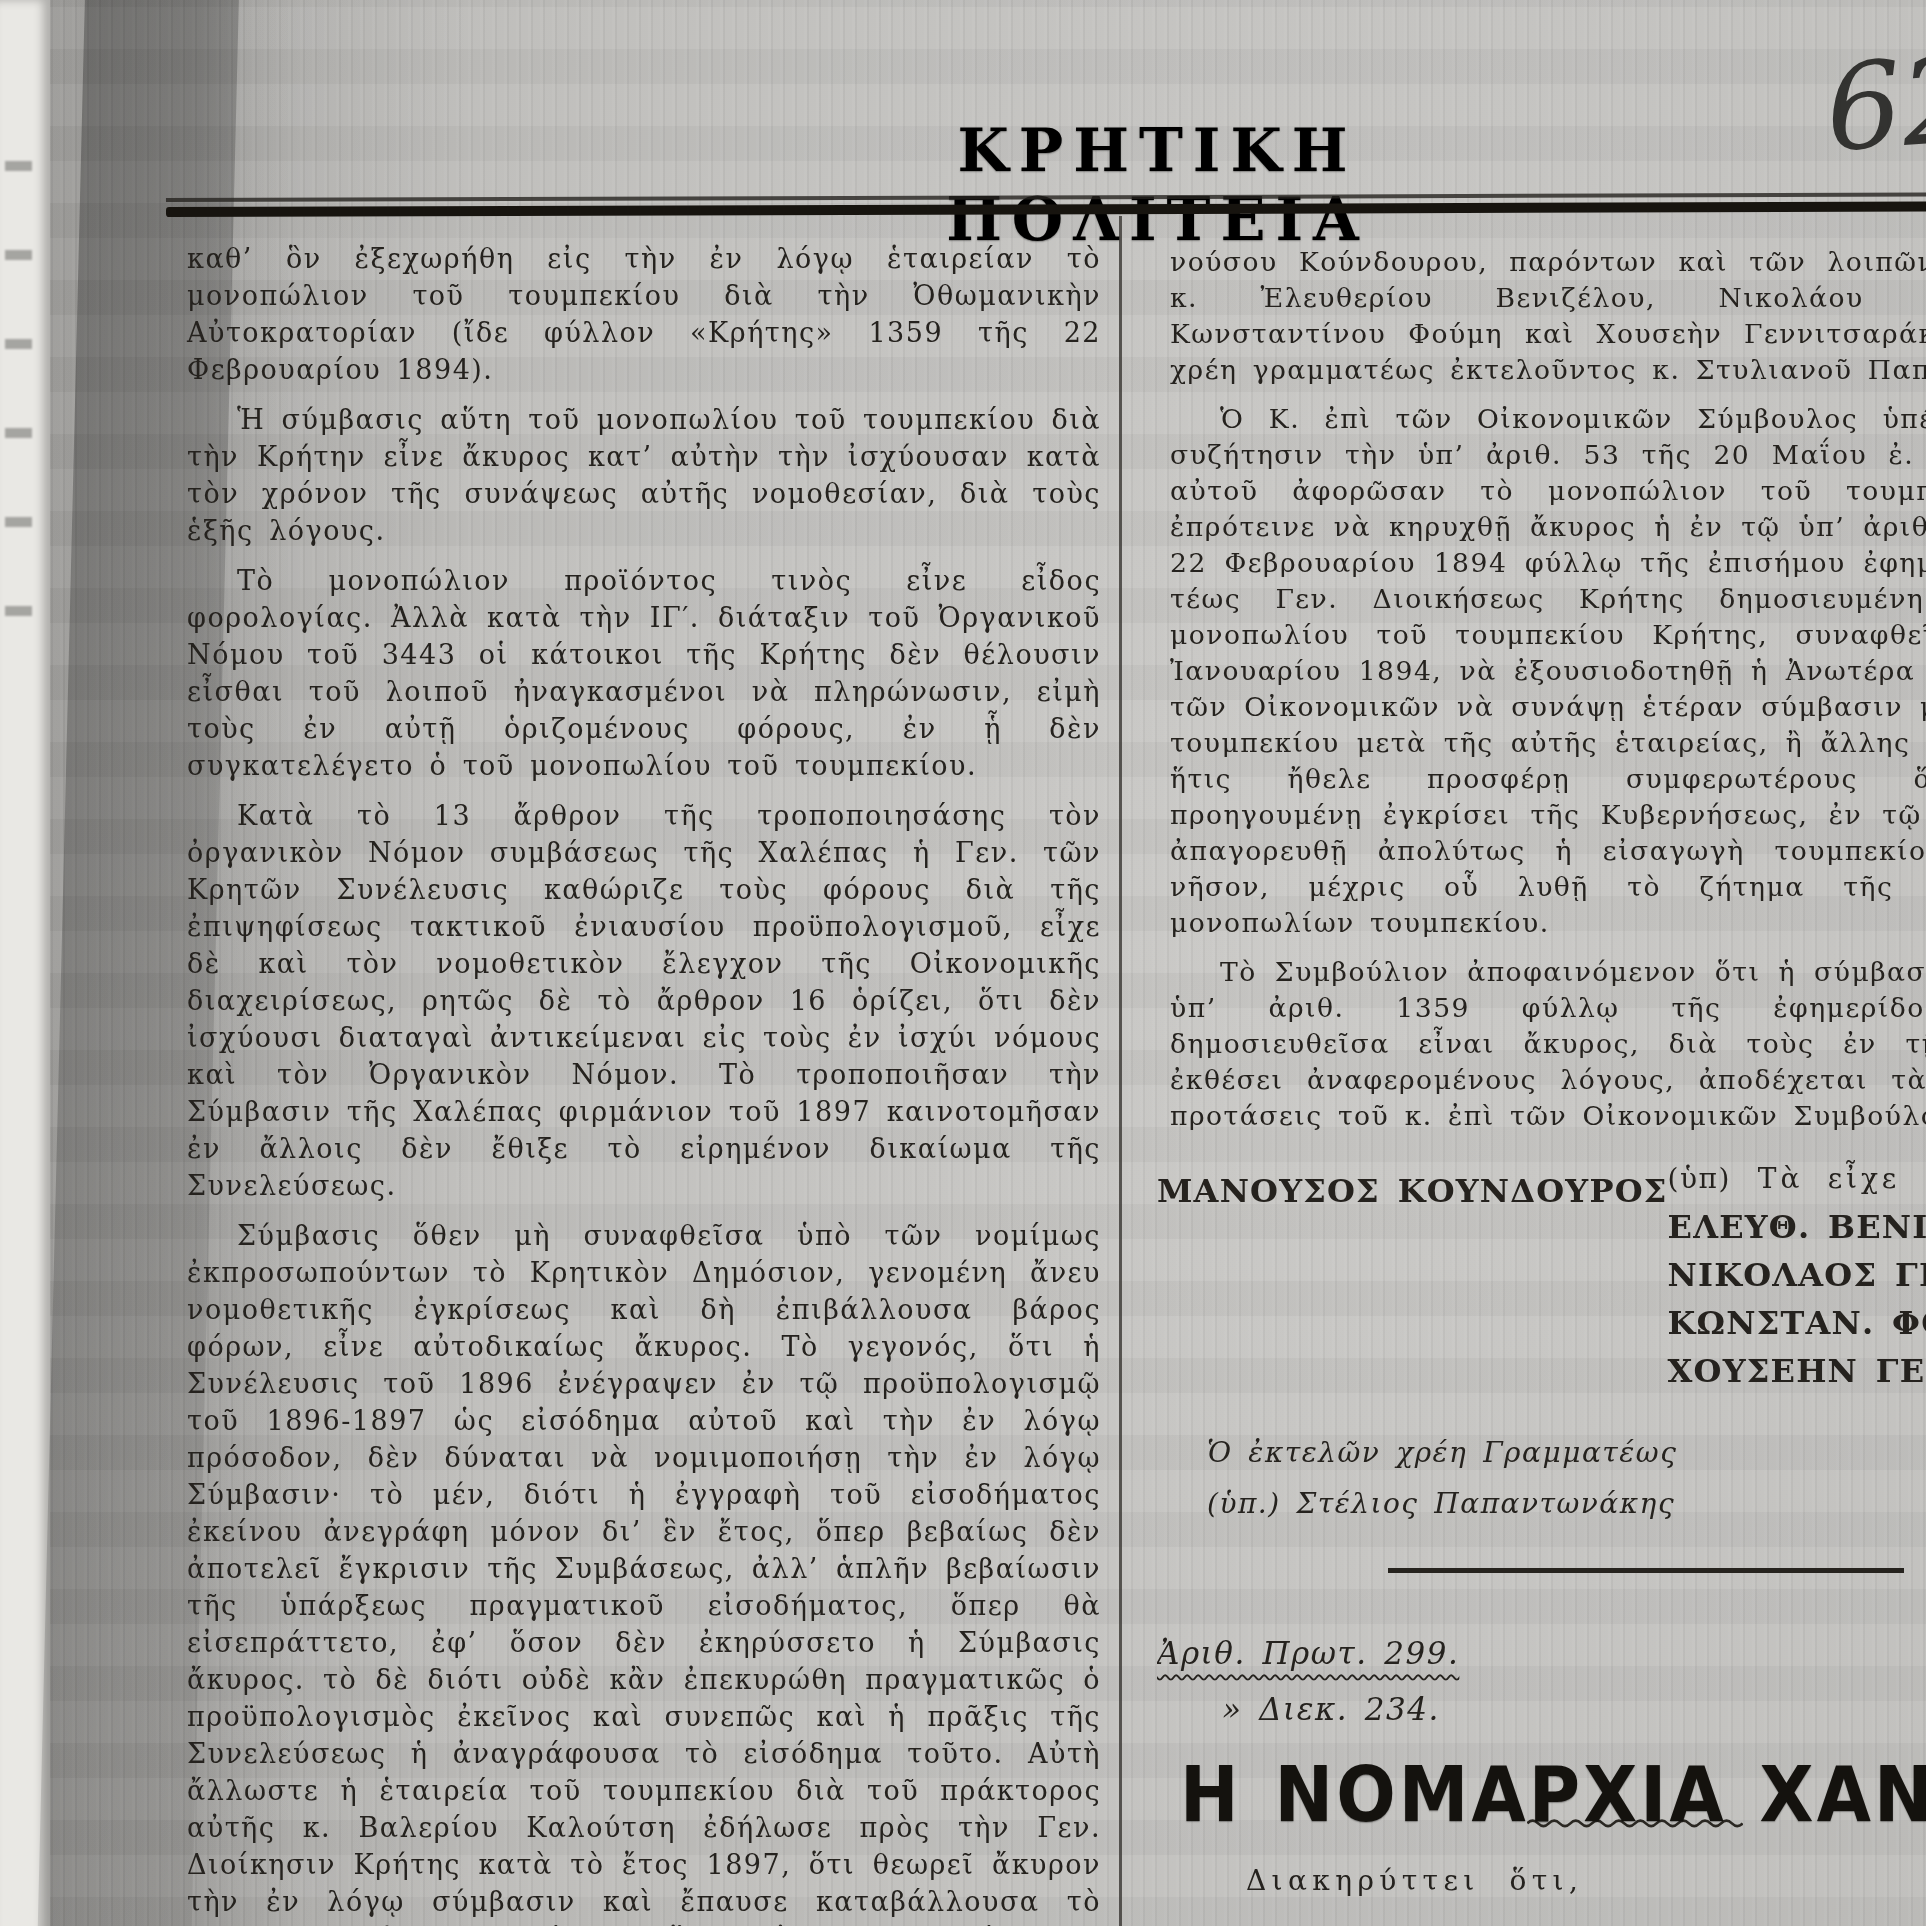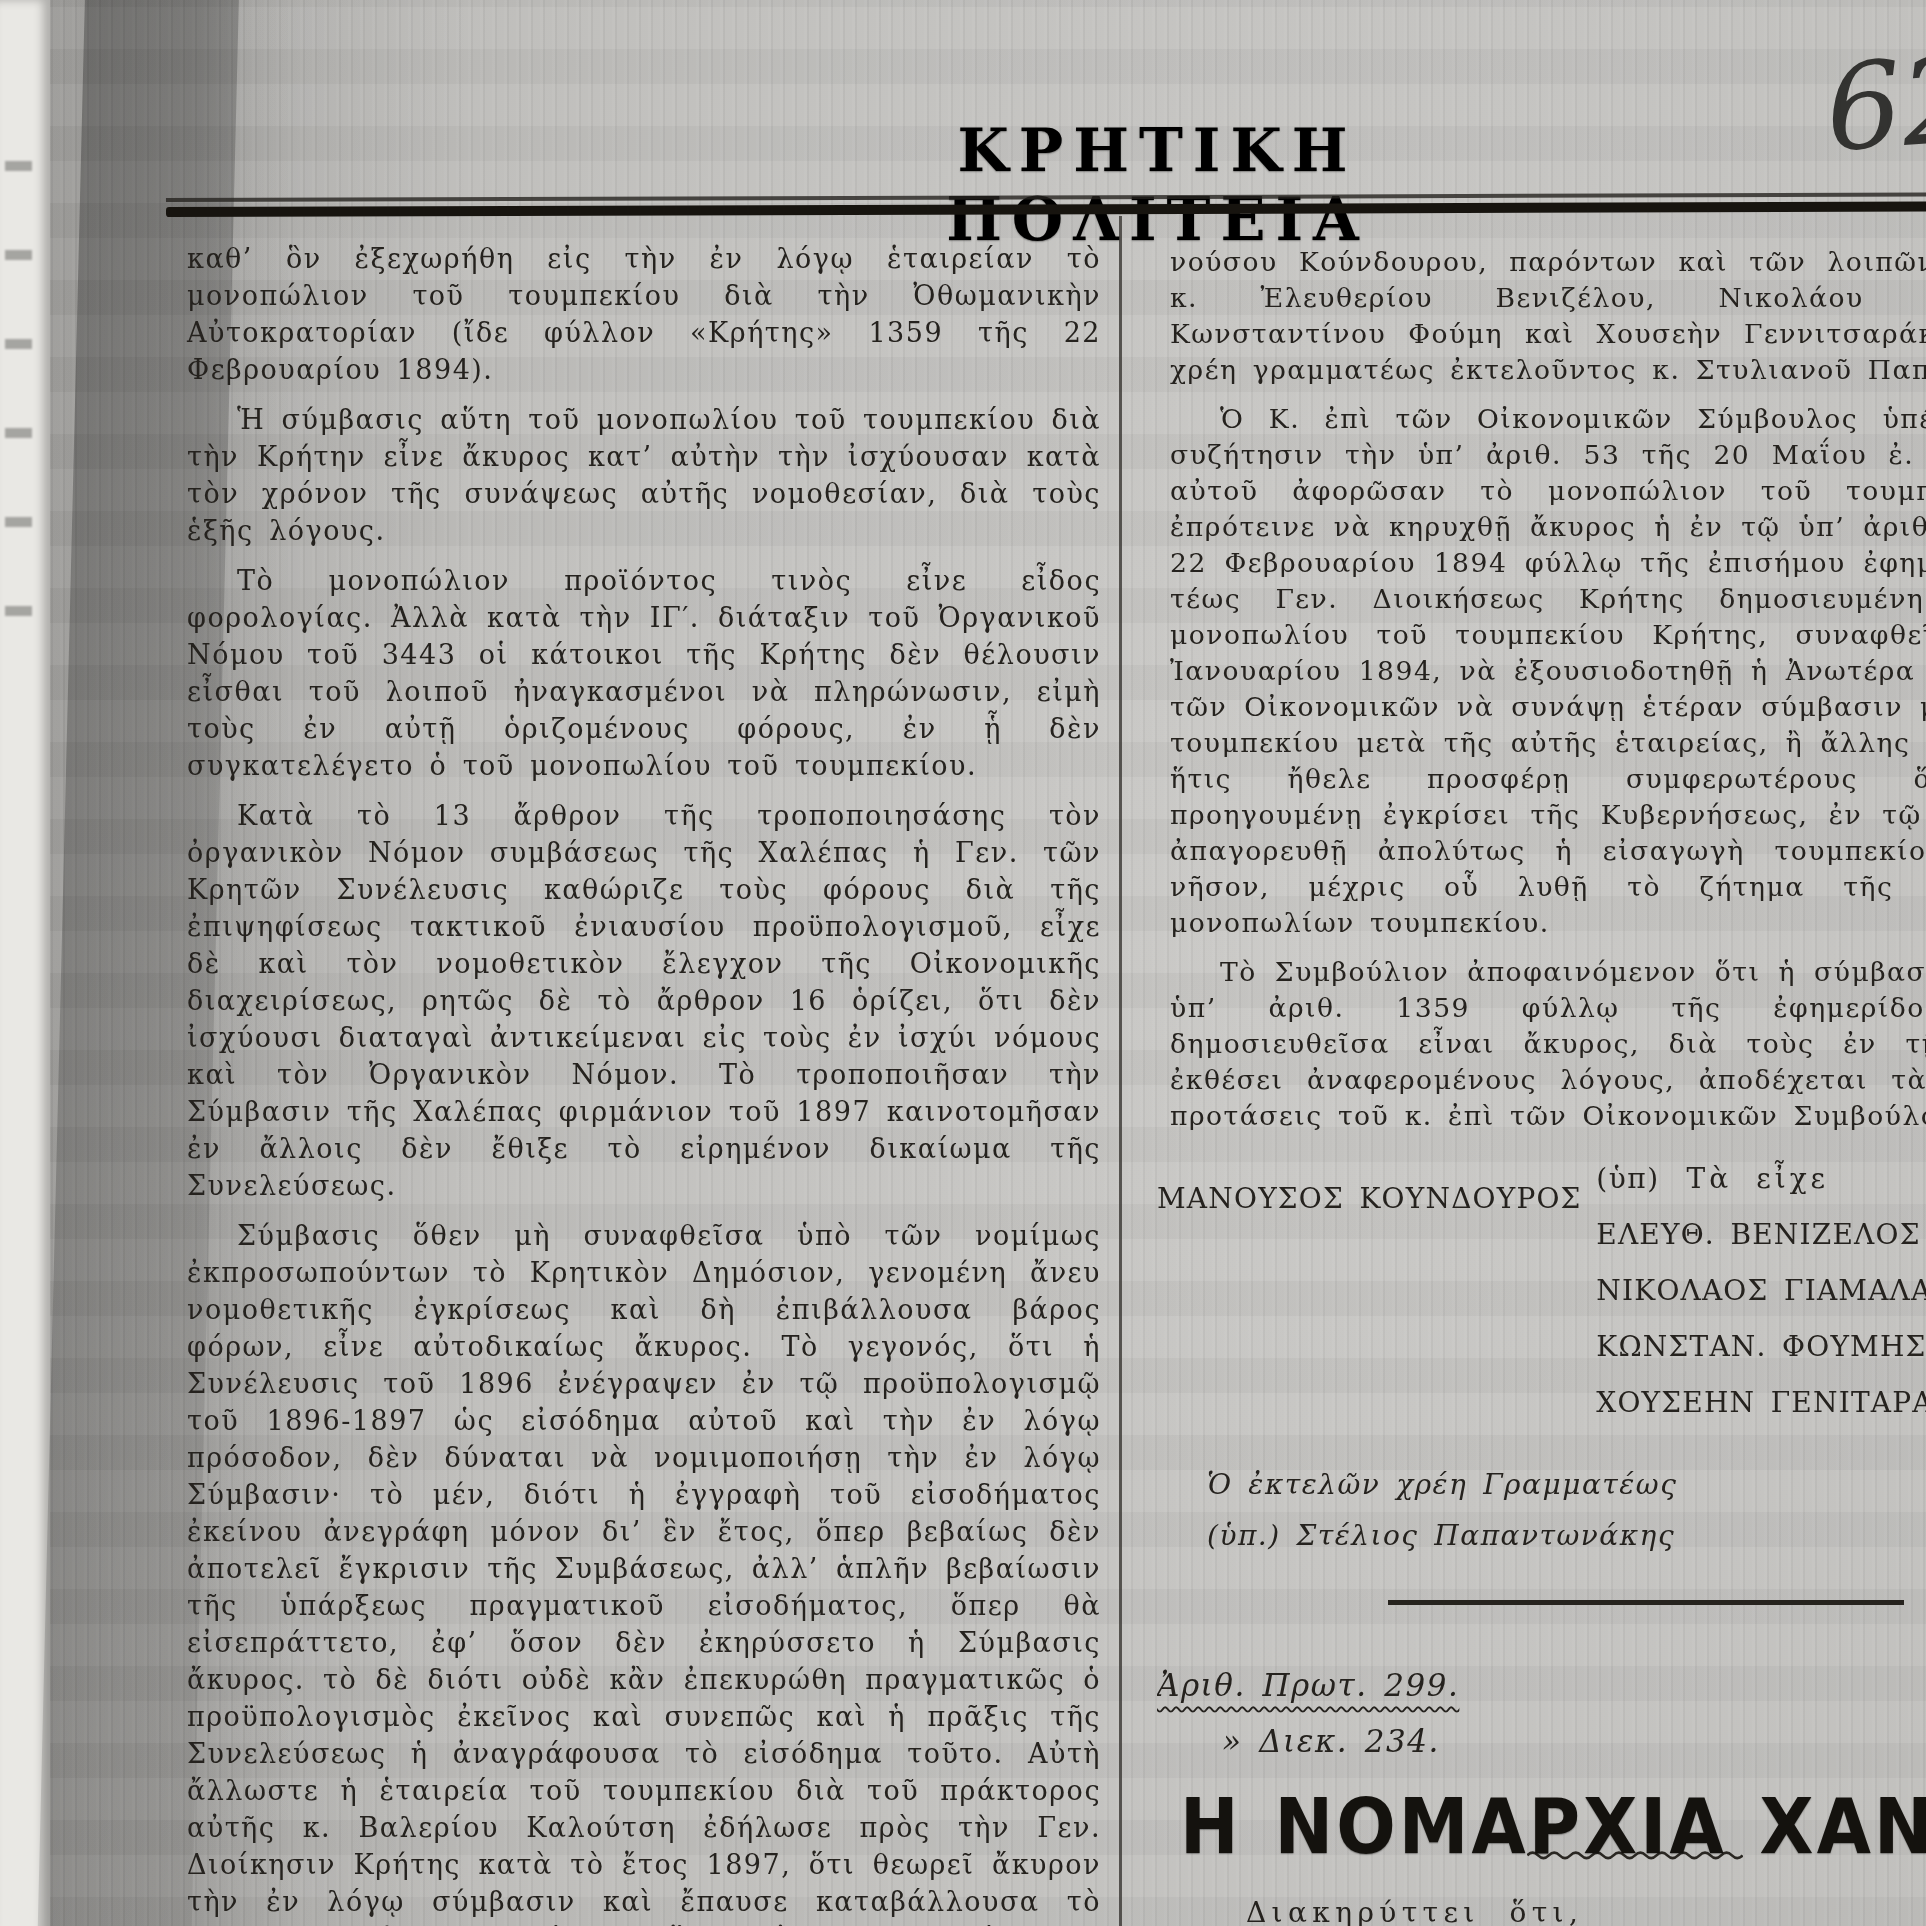--- a/index.html
+++ b/index.html
@@ -39,21 +39,21 @@
   .col p{margin:13px;text-indent:50px;}
   p.lead{text-indent:0;}
   .propose{text-indent:162px;}
 
   .csig{display:flex;margin-top:27px;}
   .csig .cell{flex:0 0 46%;}
   .csig .cell.r{flex:1;}
   .csig .hdr{display:flex;font-size:28px;}
   .csig .hdr .lab{margin-right:27px;}
   .csig .hdr .tit{letter-spacing:3.9px;word-spacing:11.6px;}
-  .csig .nm{font-weight:normal;font-size:28px;letter-spacing:1.2px;margin-top:20px;white-space:nowrap;}
+  .csig .nm{font-weight:bold;font-size:32px;letter-spacing:1.2px;margin-top:12px;white-space:nowrap;}
   .secretary{margin-top:46px;font-style:italic;font-size:28px;padding-left:50px;}
   .secretary div{margin-top:15.4px;}
   .sec-rule{width:516px;height:4.2px;background:#26231e;margin:46px 0 0 231px;}
   .protocol{margin-top:62px;font-style:italic;font-size:31px;}
   .protocol .p1{text-decoration:underline;text-decoration-style:wavy;text-decoration-thickness:1.9px;text-underline-offset:10px;}
   .protocol .p2{margin-top:20px;padding-left:65px;}
   .nomarchia{margin-top:50px;text-align:center;font-family:"DejaVu Sans",sans-serif;font-weight:bold;
     font-size:70px;letter-spacing:3.1px;color:#14120e;transform:scaleY(1.08);text-shadow:0 0.8px 1.2px rgba(0,0,0,.35);}
   .squig{display:block;margin:5.4px auto 0 auto;}
   .proclaim{margin-top:35px;padding-left:89px;letter-spacing:5.4px;word-spacing:15.4px;font-size:28px;}

